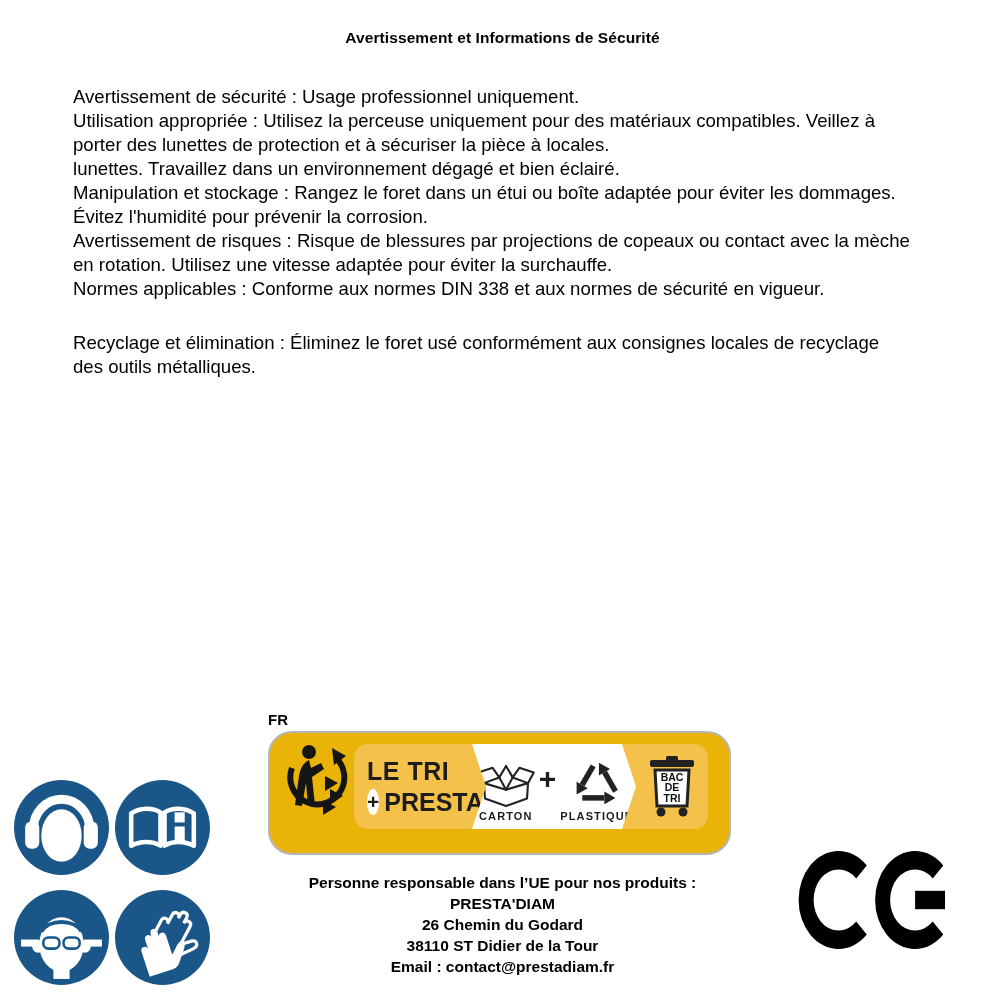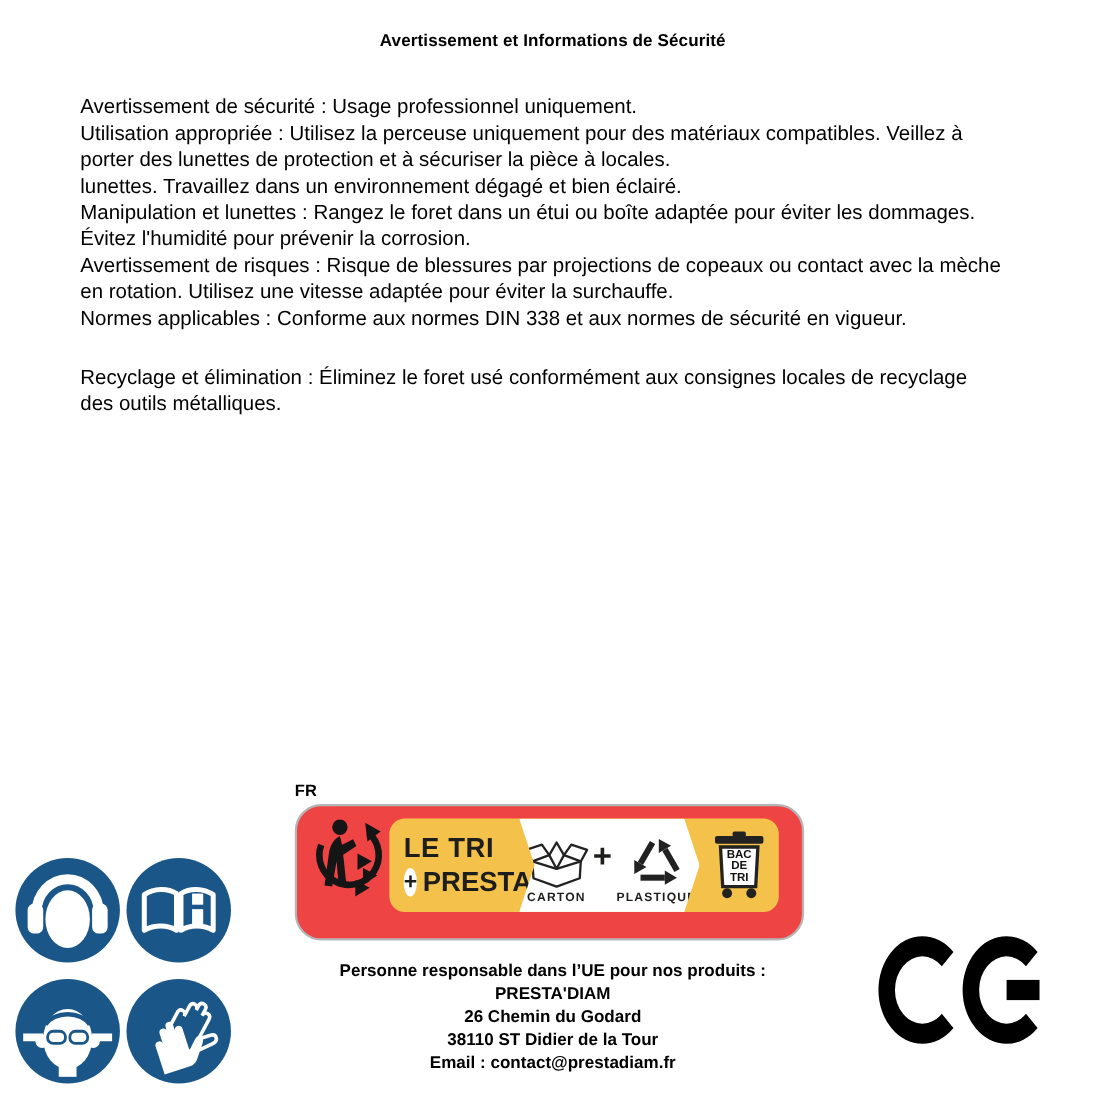--- a/index.html
+++ b/index.html
@@ -16,21 +16,21 @@
     position:absolute;left:73px;top:85px;width:918px;
     font-size:18.6px;line-height:24px;
   }
   .safety .line{height:24px;white-space:pre;overflow:visible;}
   .safety .line:empty{height:30px;}
 
   
   .fr-tag{position:absolute;left:268px;top:711px;font-weight:bold;font-size:15px;}
   .tribox{
     position:absolute;left:268px;top:731px;width:463px;height:124px;
-    background:#ef4444;border:2px solid #b5b5b5;border-radius:24px;box-sizing:border-box;
+    background:#eab308;border:2px solid #b5b5b5;border-radius:24px;box-sizing:border-box;
   }
   .triman{position:absolute;left:9px;top:9px;}
   .band{
     position:absolute;left:84px;top:11px;width:354px;height:85px;
     background:var(--tri-yellow);border-radius:14px;display:flex;
   }
   .letri{width:118px;display:flex;flex-direction:column;justify-content:center;
          padding-left:13px;box-sizing:border-box;gap:2px;}
   .letri .l1{font-size:25px;font-weight:800;letter-spacing:.5px;color:#1d1d1b;}
   .letri .l2{display:flex;align-items:center;gap:5px;}
@@ -71,21 +71,21 @@
 </head>
 <body>
 
 <div class="title">Avertissement et Informations de Sécurité</div>
 
 <div class="safety">
     <div class="line">Avertissement de sécurité : Usage professionnel uniquement.</div>
     <div class="line">Utilisation appropriée : Utilisez la perceuse uniquement pour des matériaux compatibles. Veillez à</div>
     <div class="line">porter des lunettes de protection et à sécuriser la pièce à locales.</div>
     <div class="line">lunettes. Travaillez dans un environnement dégagé et bien éclairé.</div>
-    <div class="line">Manipulation et lunettes : Rangez le foret dans un étui ou boîte adaptée pour éviter les dommages.</div>
+    <div class="line">Manipulation et stockage : Rangez le foret dans un étui ou boîte adaptée pour éviter les dommages.</div>
     <div class="line">Évitez l'humidité pour prévenir la corrosion.</div>
     <div class="line">Avertissement de risques : Risque de blessures par projections de copeaux ou contact avec la mèche</div>
     <div class="line">en rotation. Utilisez une vitesse adaptée pour éviter la surchauffe.</div>
     <div class="line">Normes applicables : Conforme aux normes DIN 338 et aux normes de sécurité en vigueur.</div>
     <div class="line"></div>
     <div class="line">Recyclage et élimination : Éliminez le foret usé conformément aux consignes locales de recyclage</div>
     <div class="line">des outils métalliques.</div>
   </div>
 
 <div class="fr-tag">FR</div>

